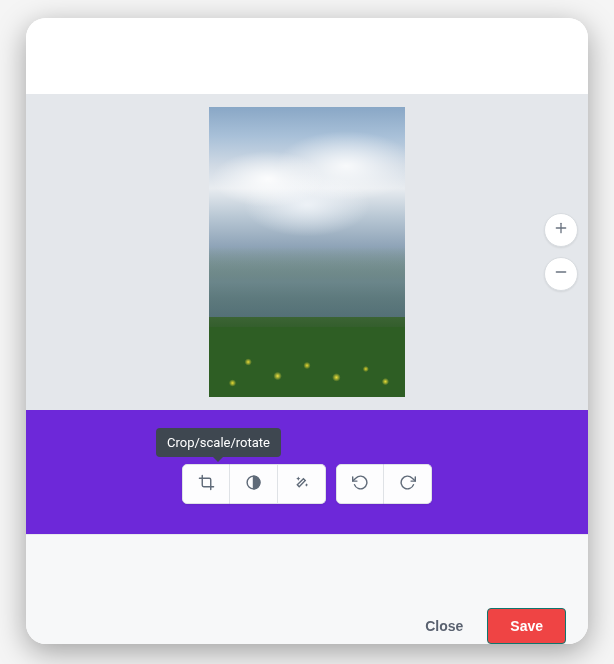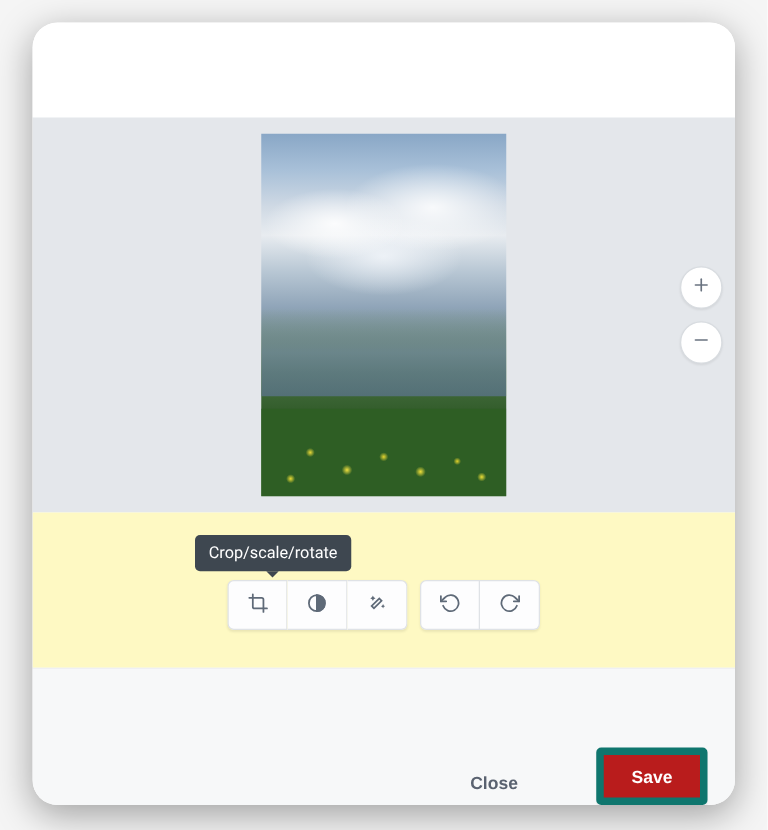--- a/index.html
+++ b/index.html
@@ -96,21 +96,21 @@
     display: flex;
     align-items: center;
     justify-content: center;
     cursor: pointer;
     color: #6a7380;
   }
   .zoom-btn svg { width: 16px; height: 16px; stroke: currentColor; stroke-width: 2; fill: none; stroke-linecap: round; }
 
   .toolbar-area {
     height: 124px;
-    background: #fef9c3;
+    background: #6d28d9;
     position: relative;
     display: flex;
     justify-content: center;
     align-items: center;
   }
   .tooltip {
     position: absolute;
     top: 18px;
     left: 130px;
     background: #3e4750;
@@ -172,30 +172,29 @@
   .btn-close {
     background: transparent;
     border: none;
     color: #5a6270;
     font-size: 14px;
     font-weight: 600;
     padding: 10px 18px;
     cursor: pointer;
   }
   .btn-save {
-    background: #b91c1c;
-    border: 6px solid #0f766e;
+    background: #ef4444;
+    border: 1px solid #0f766e;
     color: #ffffff;
     font-size: 14px;
     font-weight: 600;
     padding: 9px 22px;
     border-radius: 4px;
     cursor: pointer;
     box-shadow: 0 1px 1px rgba(0,0,0,0.05);
-    margin-left: 39px;
   }
 </style>
 </head>
 <body>
 
 <div class="window">
   <div class="top-spacer"></div>
 
   <div class="canvas-area">
     <div class="image-preview" title="Mountain landscape with clouds and yellow wildflowers">

